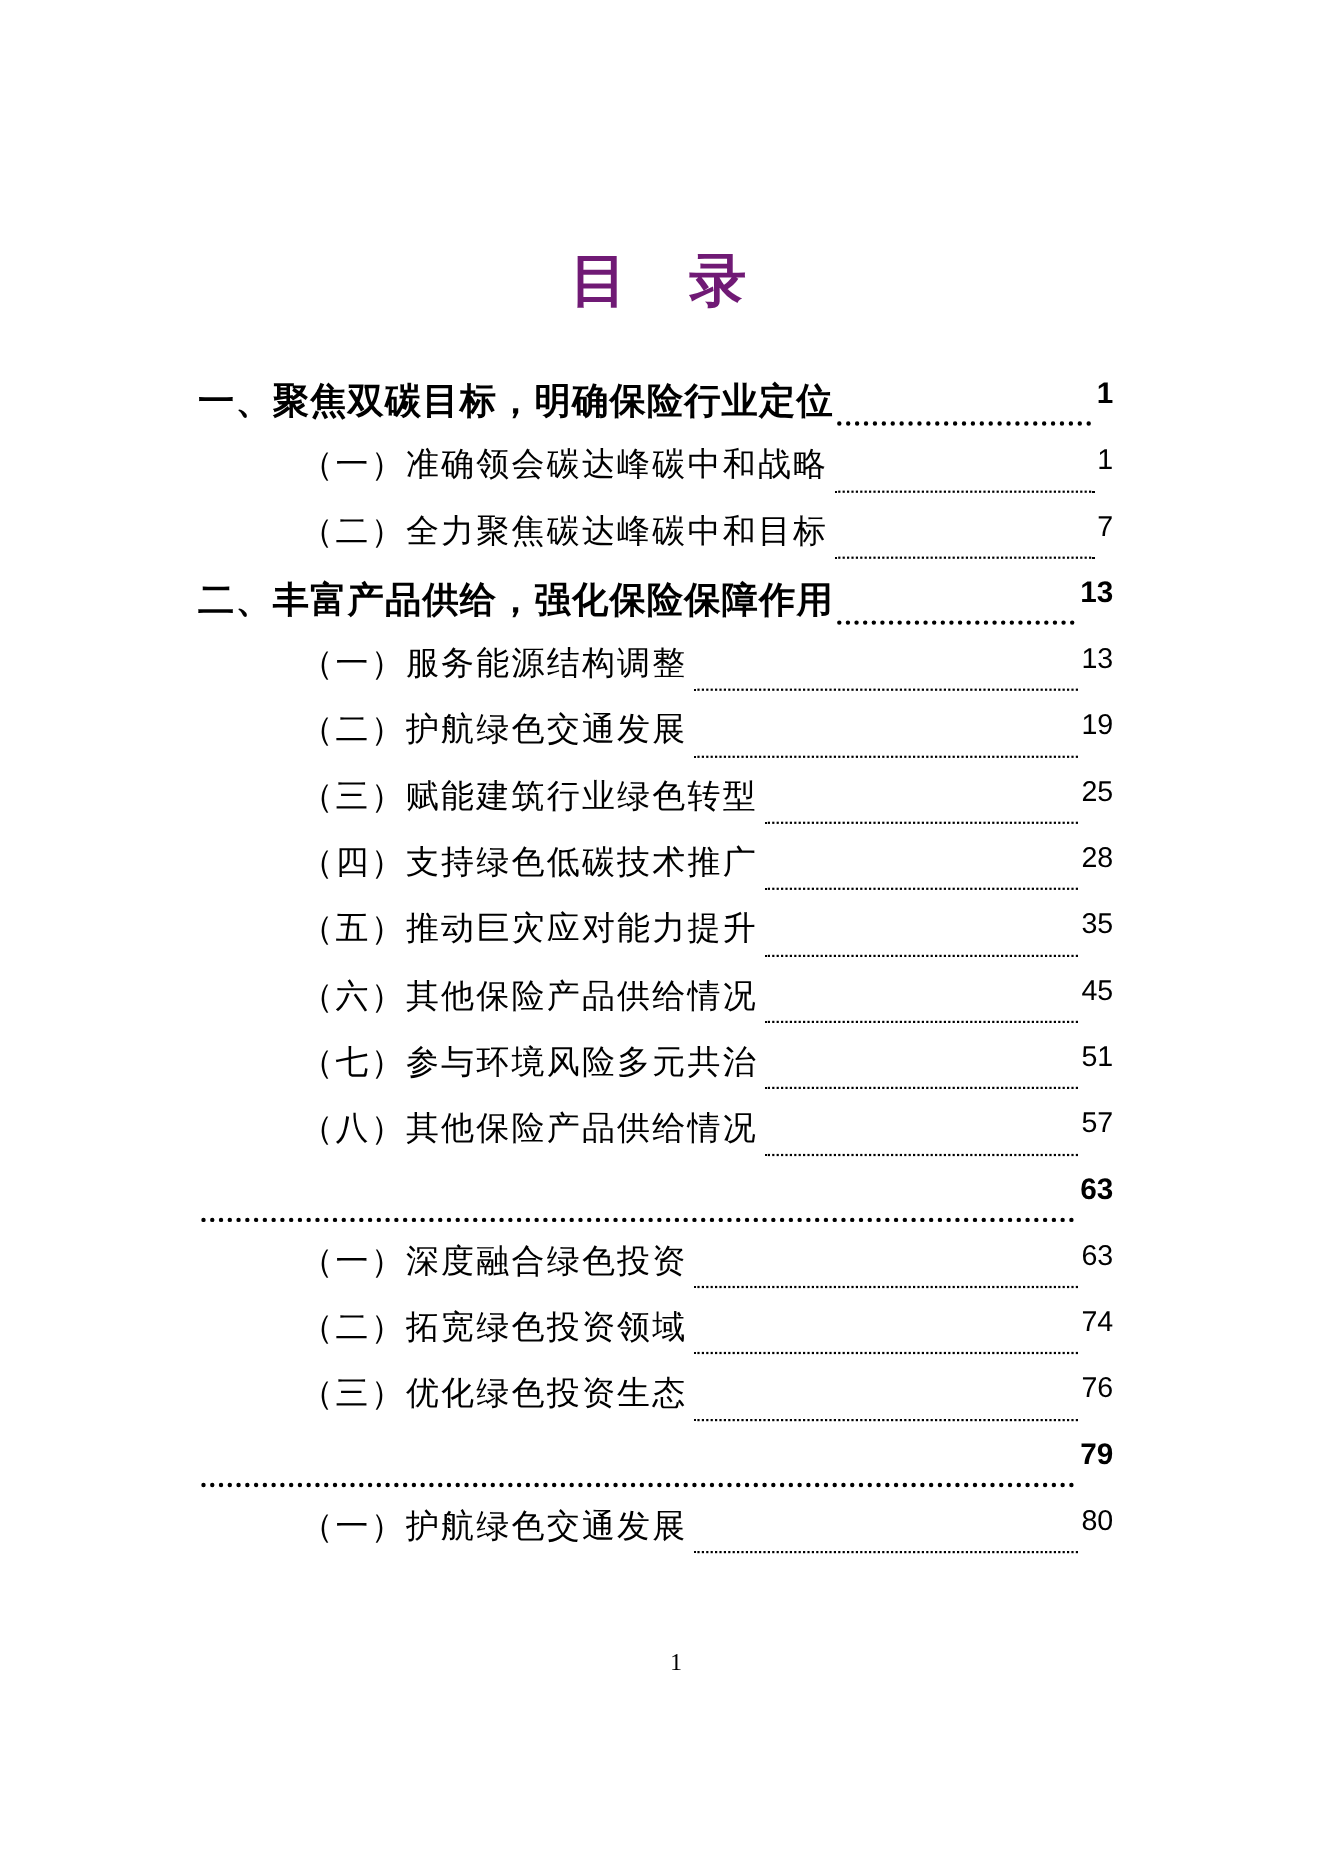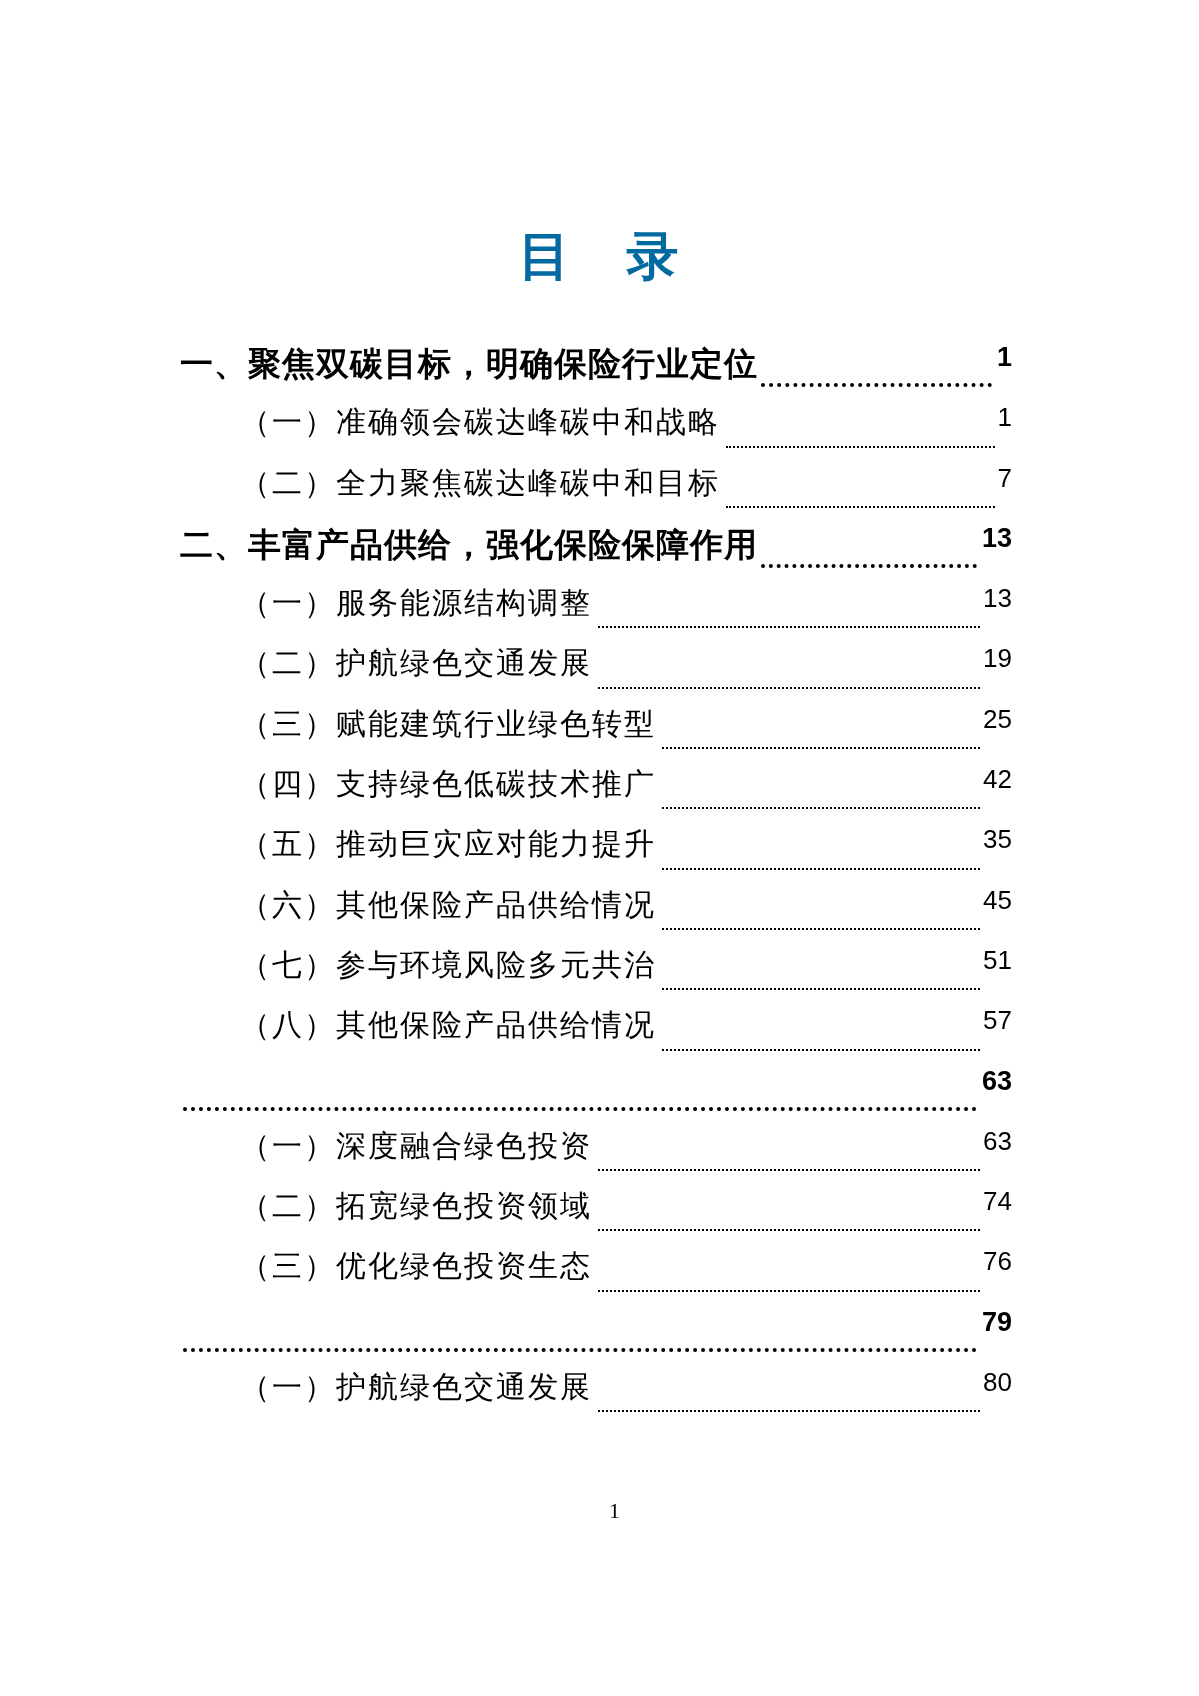--- a/index.html
+++ b/index.html
@@ -19,21 +19,21 @@
     position: absolute;
     top: 192px;
     left: 0;
     width: 100%;
     text-align: center;
     font-family: "Liberation Serif", "DejaVu Serif", serif;
     font-weight: 700;
     font-size: 52px;
     line-height: 60px;
     letter-spacing: 2px;
-    color: #0369a1;
+    color: #701a75;
   }
   .toc {
     position: absolute;
     top: 342px;
     left: 180px;
     width: 832px;
   }
   .toc-row {
     display: flex;
     height: 60.3px;
@@ -69,20 +69,21 @@
   }
   
   .toc-row.level-2 {
     padding-left: 60px;
   }
   .toc-row.level-2 .toc-label {
     font-family: Liberation Mono, monospace;
     font-weight: 400;
     font-size: 30px;
     letter-spacing: 2px;
+    margin-left: 33px;
   }
   .toc-row.level-2 .toc-leader {
     border-bottom: 2.5px dotted #000000;
     margin: 0 3px 15px 6px;
   }
   .toc-row.level-2 .toc-page {
     font-weight: 400;
     font-size: 26px;
   }
   .page-footer {
@@ -144,21 +145,21 @@
 
   <div class="toc-row level-2">
     <span class="toc-label">（三）赋能建筑行业绿色转型</span>
     <span class="toc-leader"></span>
     <span class="toc-page">25</span>
   </div>
 
   <div class="toc-row level-2">
     <span class="toc-label">（四）支持绿色低碳技术推广</span>
     <span class="toc-leader"></span>
-    <span class="toc-page">42</span>
+    <span class="toc-page">28</span>
   </div>
 
   <div class="toc-row level-2">
     <span class="toc-label">（五）推动巨灾应对能力提升</span>
     <span class="toc-leader"></span>
     <span class="toc-page">35</span>
   </div>
 
   <div class="toc-row level-2">
     <span class="toc-label">（六）其他保险产品供给情况</span>

